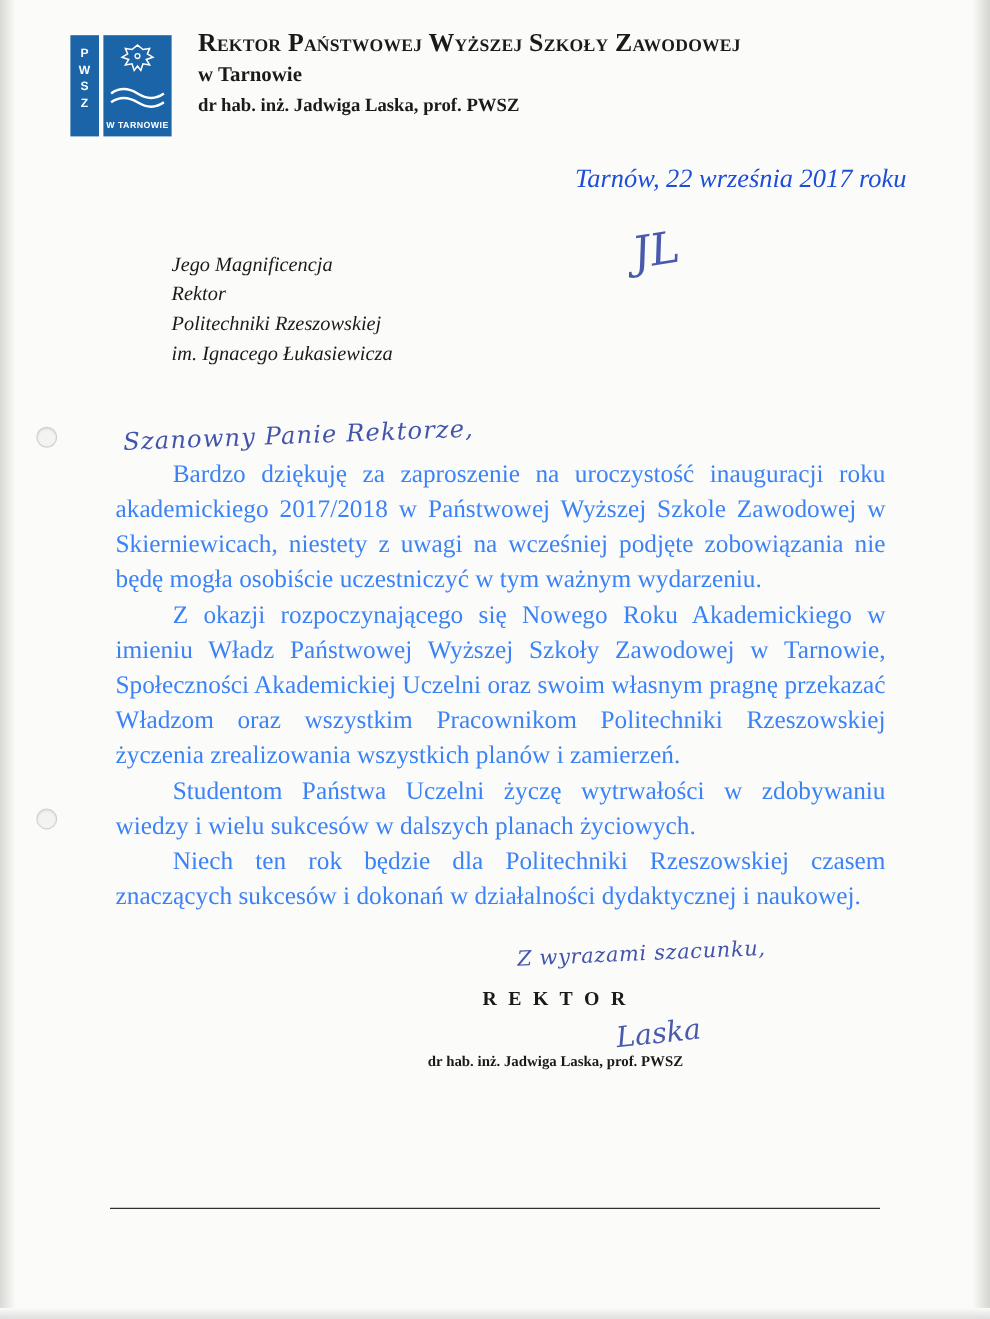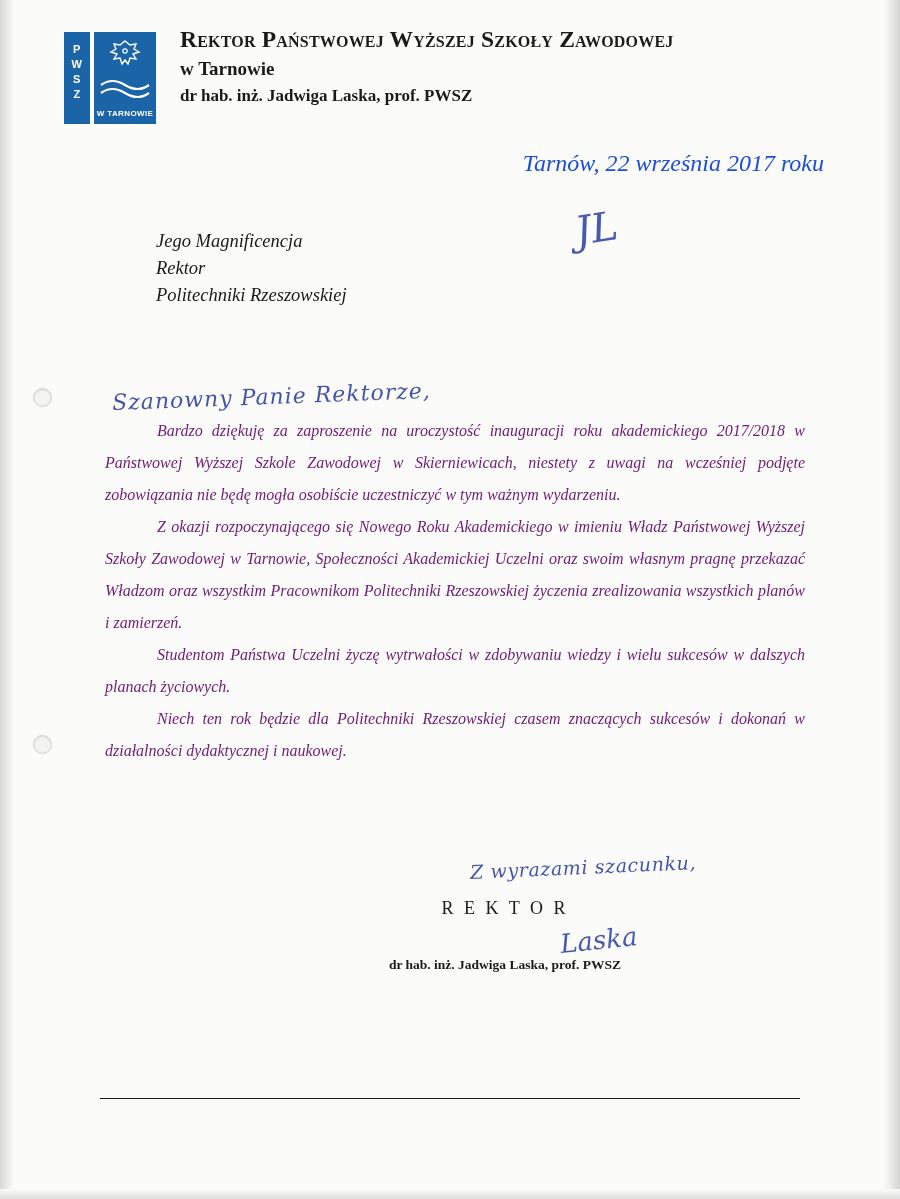--- a/index.html
+++ b/index.html
@@ -195,41 +195,40 @@
     transform: rotate(-6deg);
     opacity: 0.85;
   }
 
   .body-text {
     position: absolute;
     left: 105px;
     top: 415px;
     width: 700px;
     font-family: "Liberation Serif", serif;
-    font-style: italic;
-    font-size: 16px;
+    font-size: 23px;
     line-height: 32px;
     text-align: justify;
-    color: #701a75;
+    color: #3b82f6;
   }
   .body-text p {
     margin: 0 0 0 0;
     text-indent: 52px;
   }
 
   .closing-block {
     position: absolute;
     left: 0;
     top: 898px;
     width: 900px;
     text-align: center;
   }
   .rektor-label {
     font-family: "Liberation Serif", serif;
-    font-weight: normal;
+    font-weight: bold;
     font-size: 18px;
     letter-spacing: 3px;
     margin-left: 110px;
   }
   .rektor-name {
     font-family: "Liberation Serif", serif;
     font-weight: bold;
     font-size: 13.5px;
     margin-top: 38px;
     margin-left: 110px;
@@ -300,20 +299,21 @@
       <div class="org-line-3">dr hab. inż. Jadwiga Laska, prof. PWSZ</div>
     </div>
   </div>
 
   <div class="place-date">Tarnów, 22 września 2017 roku</div>
 
   <div class="addressee">
     <div>Jego Magnificencja</div>
     <div>Rektor</div>
     <div>Politechniki Rzeszowskiej</div>
+    <div>im. Ignacego Łukasiewicza</div>
   </div>
 
   <div class="handwriting hw-initial">JL</div>
   <div class="handwriting hw-greeting">Szanowny Panie Rektorze,</div>
 
   <div class="body-text">
     <p>Bardzo dziękuję za zaproszenie na uroczystość inauguracji roku akademickiego 2017/2018 w Państwowej Wyższej Szkole Zawodowej w Skierniewicach, niestety z uwagi na wcześniej podjęte zobowiązania nie będę mogła osobiście uczestniczyć w tym ważnym wydarzeniu.</p>
     <p>Z okazji rozpoczynającego się Nowego Roku Akademickiego w imieniu Władz Państwowej Wyższej Szkoły Zawodowej w Tarnowie, Społeczności Akademickiej Uczelni oraz swoim własnym pragnę przekazać Władzom oraz wszystkim Pracownikom Politechniki Rzeszowskiej życzenia zrealizowania wszystkich planów i zamierzeń.</p>
     <p>Studentom Państwa Uczelni życzę wytrwałości w zdobywaniu wiedzy i wielu sukcesów w dalszych planach życiowych.</p>
     <p>Niech ten rok będzie dla Politechniki Rzeszowskiej czasem znaczących sukcesów i dokonań w działalności dydaktycznej i naukowej.</p>

